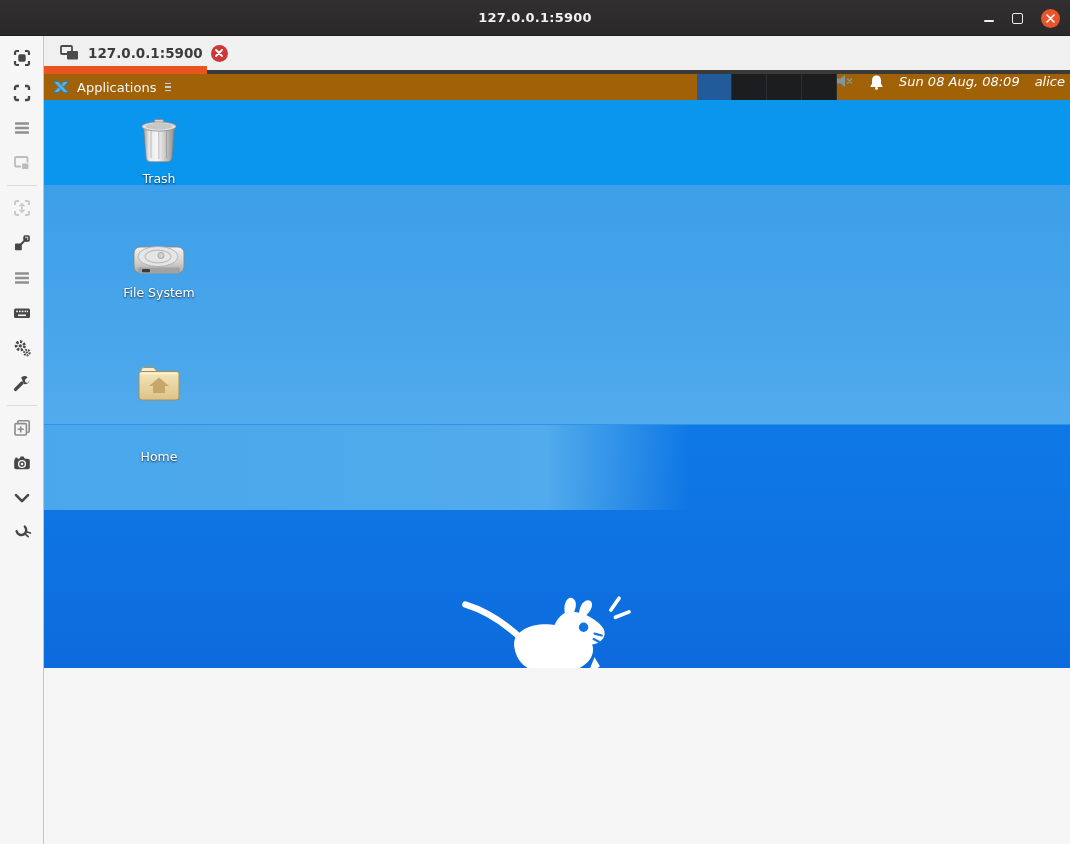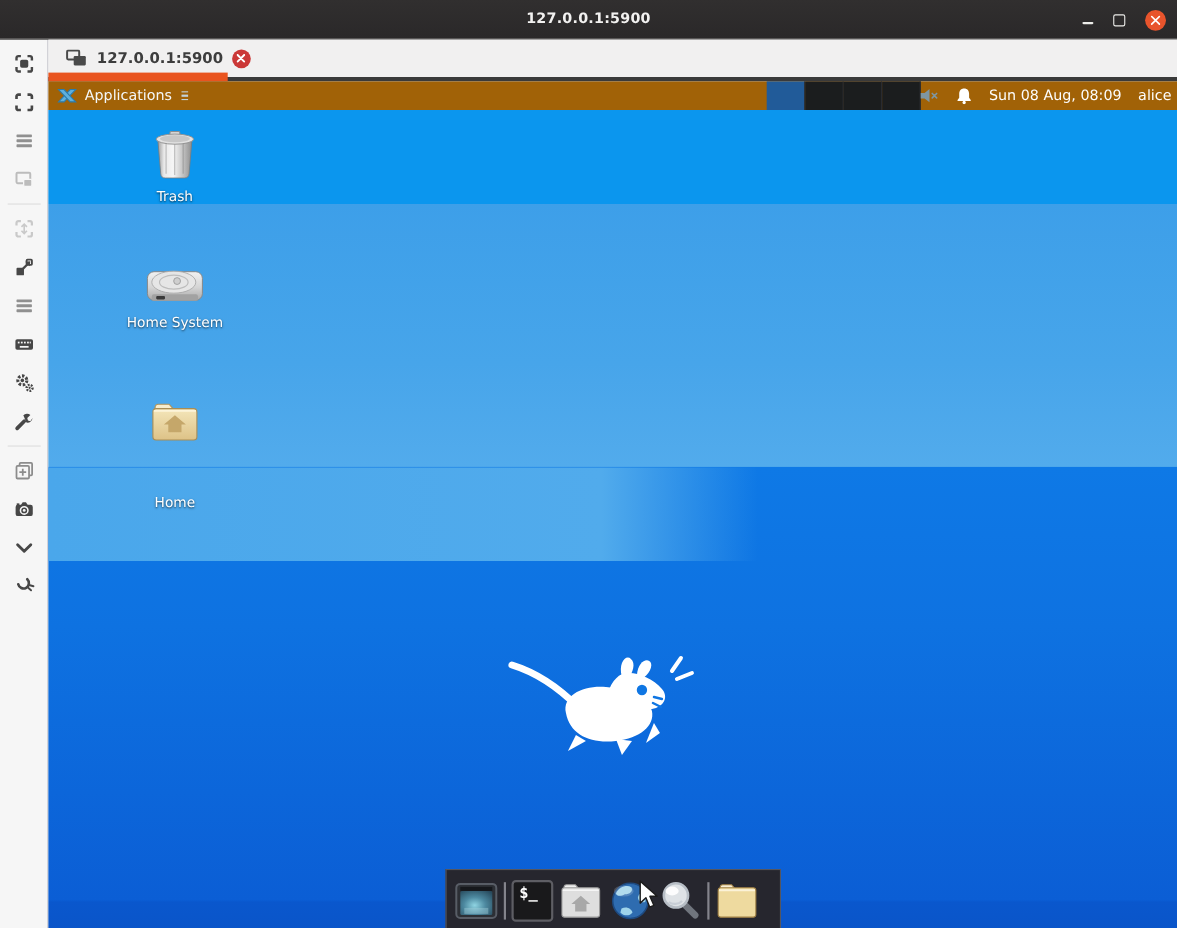--- a/index.html
+++ b/index.html
@@ -34,25 +34,25 @@
   .tab-strip .underline { position:absolute; left:0; top:-4px; width:163px; height:8px; background:#e9541f; }
 
   
   .panel { position:relative; height:26px; background:#a16207; display:flex; align-items:center; color:#f4f7f8; font-size:13px; }
   .panel-left { display:flex; align-items:center; gap:7px; padding-left:8px; }
   .menu-glyph { display:flex; flex-direction:column; gap:2px; margin-left:2px; }
   .menu-glyph i { display:block; width:6px; height:1.4px; background:#c3d2d9; }
   .workspaces { position:absolute; left:653px; top:0; height:26px; display:flex; }
   .ws { width:35px; height:26px; background:#1b1d1e; border-right:1px solid #2c2e32; }
   .ws.active { background:#215b99; }
-  .panel-right { position:absolute; right:0; top:0; height:26px; display:flex; align-items:center; gap:15px; padding-right:5px; }
+  .panel-right { position:absolute; right:0; top:0; height:26px; display:flex; align-items:flex-start; gap:15px; padding-right:5px;font-style:italic; }
   .clock, .user { color:#fdfdfd; }
 
   
-  .desktop { position:relative; width:1026px; height:744px; overflow:hidden;
+  .desktop { position:relative; width:1026px; height:568px; overflow:hidden;
     background:linear-gradient(180deg,
       #0b96ee 0px, #0b96ee 85px,
       #3d9fe9 85px, #47a5ea 230px, #52abec 324px,
       #0e79e6 325px, #0e72e1 470px,
       #0c66da 620px, #0b5ed5 718px,
       #0a57cd 720px, #0a55c9 744px); }
   .light-step { position:absolute; left:0; top:325px; width:645px; height:85px;
     background:linear-gradient(90deg,#4aa7eb,#51abec 78%, rgba(81,171,236,0)); }
 
   
@@ -293,21 +293,21 @@
                   <stop offset="1" stop-color="#a9a9a9"></stop>
               </linearGradient>
             </defs>
             <rect x="3" y="9" width="50" height="26" rx="6" fill="url(#slab)" stroke="#888888" stroke-width=".9"></rect>
             <ellipse cx="27" cy="18.5" rx="20" ry="10" fill="#e6e6e6" stroke="#a8a8a8" stroke-width=".8"></ellipse>
             <ellipse cx="27" cy="18.5" rx="13" ry="6.4" fill="none" stroke="#bdbdbd" stroke-width="1.1"></ellipse>
             <circle cx="30" cy="17.5" r="3.1" fill="#cfcfcf" stroke="#9a9a9a" stroke-width=".8"></circle>
             <rect x="7" y="29.5" width="42" height="6" rx="2" fill="#a2a2a2"></rect>
             <rect x="11" y="31" width="8" height="3.2" rx="1" fill="#3a3a3a"></rect>
           </svg>
-          <span class="lbl">Home System</span>
+          <span class="lbl">File System</span>
         </div>
 
         <div class="dicon di-home">
           <svg width="50" height="44" viewBox="0 0 50 44">
             <defs>
               <linearGradient id="fold" x1="0" y1="0" x2="0" y2="1">
                 <stop offset="0" stop-color="#f4e6ba"></stop>
                   <stop offset="1" stop-color="#ddc287"></stop>
               </linearGradient>
             </defs>

